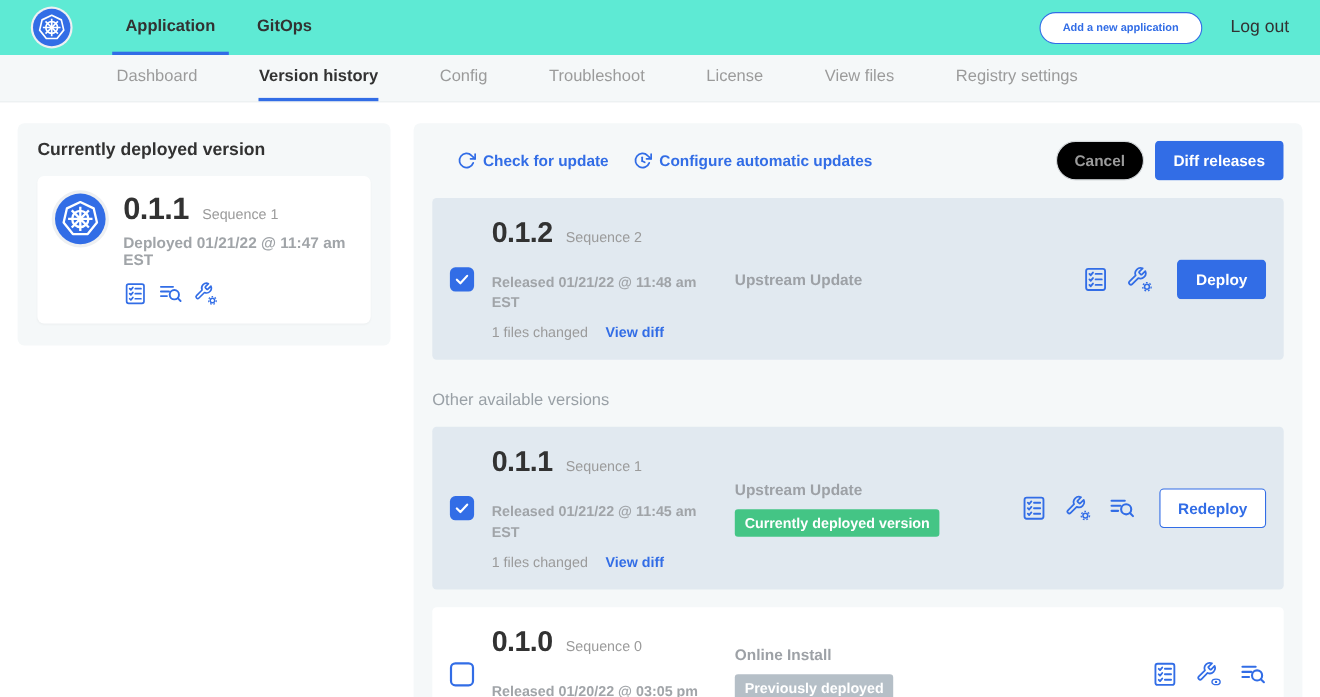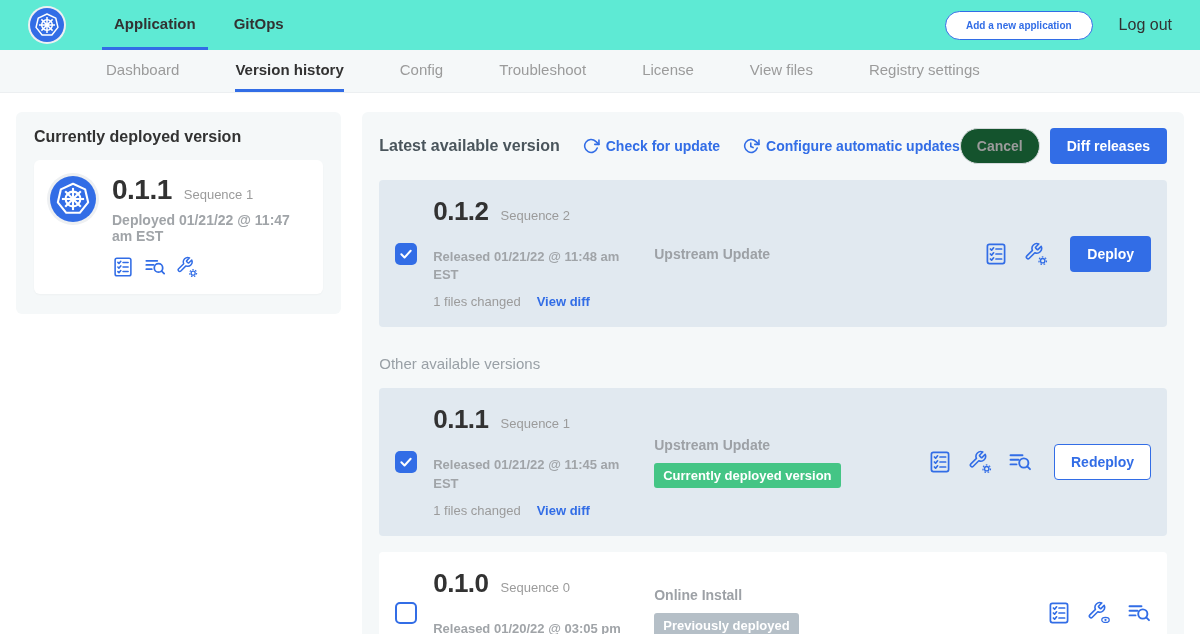--- a/index.html
+++ b/index.html
@@ -61,21 +61,21 @@
   
   .right-panel{flex:1;margin-left:21px;background:var(--panel-bg);border-radius:6px;padding:16px 17px;}
   .rp-header{display:flex;align-items:center;}
   .rp-title{font-size:16px;font-weight:bold;color:var(--slate);white-space:nowrap;}
   .rp-link{display:flex;align-items:center;gap:6px;color:var(--accent);font-size:14px;
     font-weight:600;margin-left:22px;cursor:pointer;white-space:nowrap;}
   .rp-actions{margin-left:auto;display:flex;gap:10px;}
   .btn{font-size:14px;font-weight:bold;border-radius:4px;padding:9px 16px;cursor:pointer;
     border:1px solid transparent;font-family:inherit;white-space:nowrap;}
   .btn-primary{background:var(--accent);color:#fff;}
-  .btn-secondary{background:#14532d;color:var(--muted);border-color:var(--border);border-radius:18px;}
+  .btn-secondary{background:#000000;color:var(--muted);border-color:var(--border);border-radius:18px;}
   .btn-outline{background:#fff;color:var(--accent);border-color:var(--accent);}
 
   .version-card{margin-top:16px;border-radius:4px;display:flex;align-items:center;padding:18px 16px;}
   .vc-blue{background:var(--card-blue);}
   .vc-white{background:#fff;}
   .vc-checkbox{width:22px;height:22px;border-radius:5px;flex:0 0 22px;cursor:pointer;}
   .vc-checkbox.checked{background:var(--accent);display:flex;align-items:center;justify-content:center;}
   .vc-checkbox.checked svg{width:14px;height:14px;}
   .vc-checkbox.unchecked{background:#fff;border:2px solid var(--accent);}
   .vc-info{margin-left:16px;width:205px;flex:0 0 205px;}
@@ -219,21 +219,20 @@
           <svg class="icon22 act-icon">
               <use href="#i-wrench-gear"></use>
             </svg>
         </div>
       </div>
     </div>
   </div>
 
   <div class="right-panel">
     <div class="rp-header">
-      <div class="rp-title">Latest available version</div>
       <div class="rp-link">
         <svg class="icon18">
             <use href="#i-refresh"></use>
           </svg>
         <span>Check for update</span>
       </div>
       <div class="rp-link">
         <svg class="icon18">
             <use href="#i-autoupdate"></use>
           </svg>

